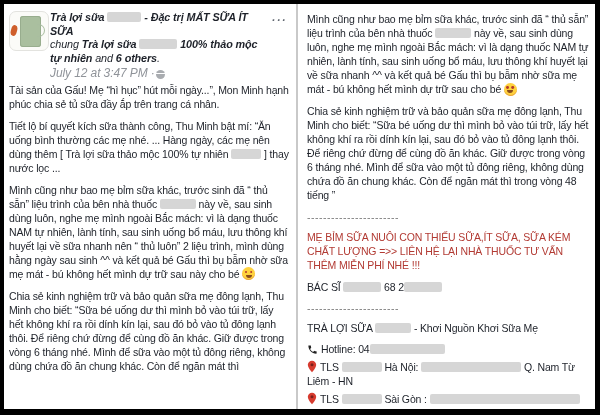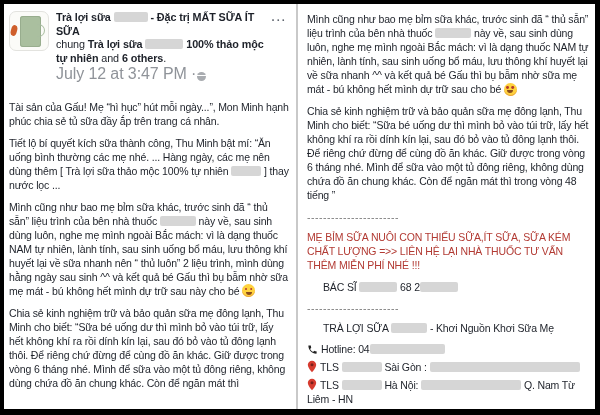--- a/index.html
+++ b/index.html
@@ -8,32 +8,32 @@
   .page { width:100%; height:100%; background:#fff; display:flex; overflow:hidden; }
   .col { overflow:hidden; height:100%; color:#1d2129; font-size:10.5px;
          line-height:14px; letter-spacing:-0.15px; }
   .col-left  { width:292px; padding:7px 7px 0 5px; }
   .col-right { flex:1; padding:8px 5px 0 9px; }
   .v-divider { width:2px; background:#c9c9c9; height:100%; }
 
   p { margin:0 0 8px 0; }
 
   
-  .post-header { display:flex; gap:7px; margin-bottom:19px; }
+  .post-header { display:flex; gap:1px; margin-bottom:2px;font-style:italic; }
   .avatar { width:40px; height:40px; border-radius:7px; background:#fbfbf8;
             border:1px solid #e3e3df; position:relative; overflow:hidden; flex-shrink:0; }
   .avatar .box    { position:absolute; left:10px; top:4px; width:21px; height:31px;
                     background:#aabf9f; border-radius:3px; box-shadow:inset 0 0 0 1px #98ad8e; }
   .avatar .leaf   { position:absolute; left:1px; top:13px; width:6px; height:11px;
                     background:#cf5f2c; border-radius:60%/50%; transform:rotate(15deg); }
   .avatar .handle { position:absolute; right:3px; top:12px; width:8px; height:13px;
                     border:1.5px solid #a9bda0; border-left:none; border-radius:0 7px 7px 0; }
   .header-text { font-size:10.8px; line-height:13.5px; letter-spacing:-0.1px; }
   .b { font-weight:bold; }
-  .timestamp { color:#8f9399; font-size:16px; margin-top:2px; }
+  .timestamp { color:#8f9399; font-size:12px; margin-top:2px; }
   .globe { display:inline-block; width:9px; height:9px; border-radius:50%;
            background:#a9acb0; position:relative; vertical-align:-1.5px; margin-left:1px; }
   .globe::before { content:""; position:absolute; left:0; right:0; top:3.5px; height:1px; background:#fff; }
   .menu-dots { margin-left:auto; color:#616770; font-weight:bold; font-size:11px;
                letter-spacing:1.5px; padding:2px 2px 0 0; cursor:pointer; }
 
   
   .blur { display:inline-block; height:10px; background:#d6d6d6; border-radius:2px;
           vertical-align:-1px; }
   .w30{width:30px} .w34{width:34px} .w36{width:36px} .w38{width:38px} .w40{width:40px}
@@ -42,21 +42,21 @@
   .emoji { display:inline-block; width:13px; height:13px; border-radius:50%;
            background:#ffd23e; box-shadow:inset 0 -1px 0 #e8a33d; position:relative;
            vertical-align:-2.5px; }
   .emoji::before { content:""; position:absolute; left:2.5px; top:3.5px; width:2.8px; height:2.8px;
                    border-radius:50%; background:#b3392b; box-shadow:5.2px 0 0 #b3392b; }
   .emoji::after  { content:""; position:absolute; left:3.5px; bottom:2.3px; width:6px; height:3px;
                    border-radius:0 0 6px 6px; background:#8a4b1d; }
 
   .promo { color:#b23a33; margin-bottom:8px; }
   .sep { color:#7c7c7c; letter-spacing:0.5px; margin-bottom:6px; }
-  .caps-line { margin-bottom:7px;margin-left:16px; }
+  .caps-line { margin-bottom:7px; }
   .contact-line { margin-bottom:4px; }
   .icon-svg { vertical-align:-2px; margin-right:3px; }
 </style>
 </head>
 <body>
 
 <div class="frame">
   <div class="page">
 
     <div class="col col-left">
@@ -114,25 +114,25 @@
       <p class="contact-line">
         <svg class="icon-svg" width="11" height="11" viewBox="0 0 24 24">
             <path fill="#222" d="M6.6 10.8c1.5 2.8 3.8 5.1 6.6 6.6l2.2-2.2c.3-.3.7-.4 1-.2 1.1.4 2.3.6 3.6.6.6 0 1 .4 1 1V20c0 .6-.4 1-1 1C10.6 21 3 13.4 3 4c0-.6.4-1 1-1h3.5c.6 0 1 .4 1 1 0 1.2.2 2.4.6 3.6.1.3 0 .7-.2 1l-2.3 2.2z"></path>
           </svg><span>Hotline: 04</span><span class="blur w75"></span>
       </p>
 
       <p class="contact-line">
         <svg class="icon-svg" width="10" height="13" viewBox="0 0 24 30">
             <path fill="#d63b2f" d="M12 1C6.5 1 2 5.5 2 11c0 7.4 10 18 10 18s10-10.6 10-18c0-5.5-4.5-10-10-10z"></path>
             <circle cx="12" cy="11" r="3.6" fill="#7a1f1a"></circle>
-          </svg><span>TLS</span> <span class="blur w40"></span> <span>Sài Gòn :</span> <span class="blur w150"></span>
+          </svg><span>TLS</span> <span class="blur w40"></span> <span>Hà Nội:</span> <span class="blur w100"></span> <span>Q. Nam Từ Liêm - HN</span>
       </p>
 
       <p class="contact-line">
         <svg class="icon-svg" width="10" height="13" viewBox="0 0 24 30">
             <path fill="#d63b2f" d="M12 1C6.5 1 2 5.5 2 11c0 7.4 10 18 10 18s10-10.6 10-18c0-5.5-4.5-10-10-10z"></path>
             <circle cx="12" cy="11" r="3.6" fill="#7a1f1a"></circle>
-          </svg><span>TLS</span> <span class="blur w40"></span> <span>Hà Nội:</span> <span class="blur w100"></span> <span>Q. Nam Từ Liêm - HN</span>
+          </svg><span>TLS</span> <span class="blur w40"></span> <span>Sài Gòn :</span> <span class="blur w150"></span>
       </p>
     </div>
 
   </div>
 </div>
 
 </body></html>

